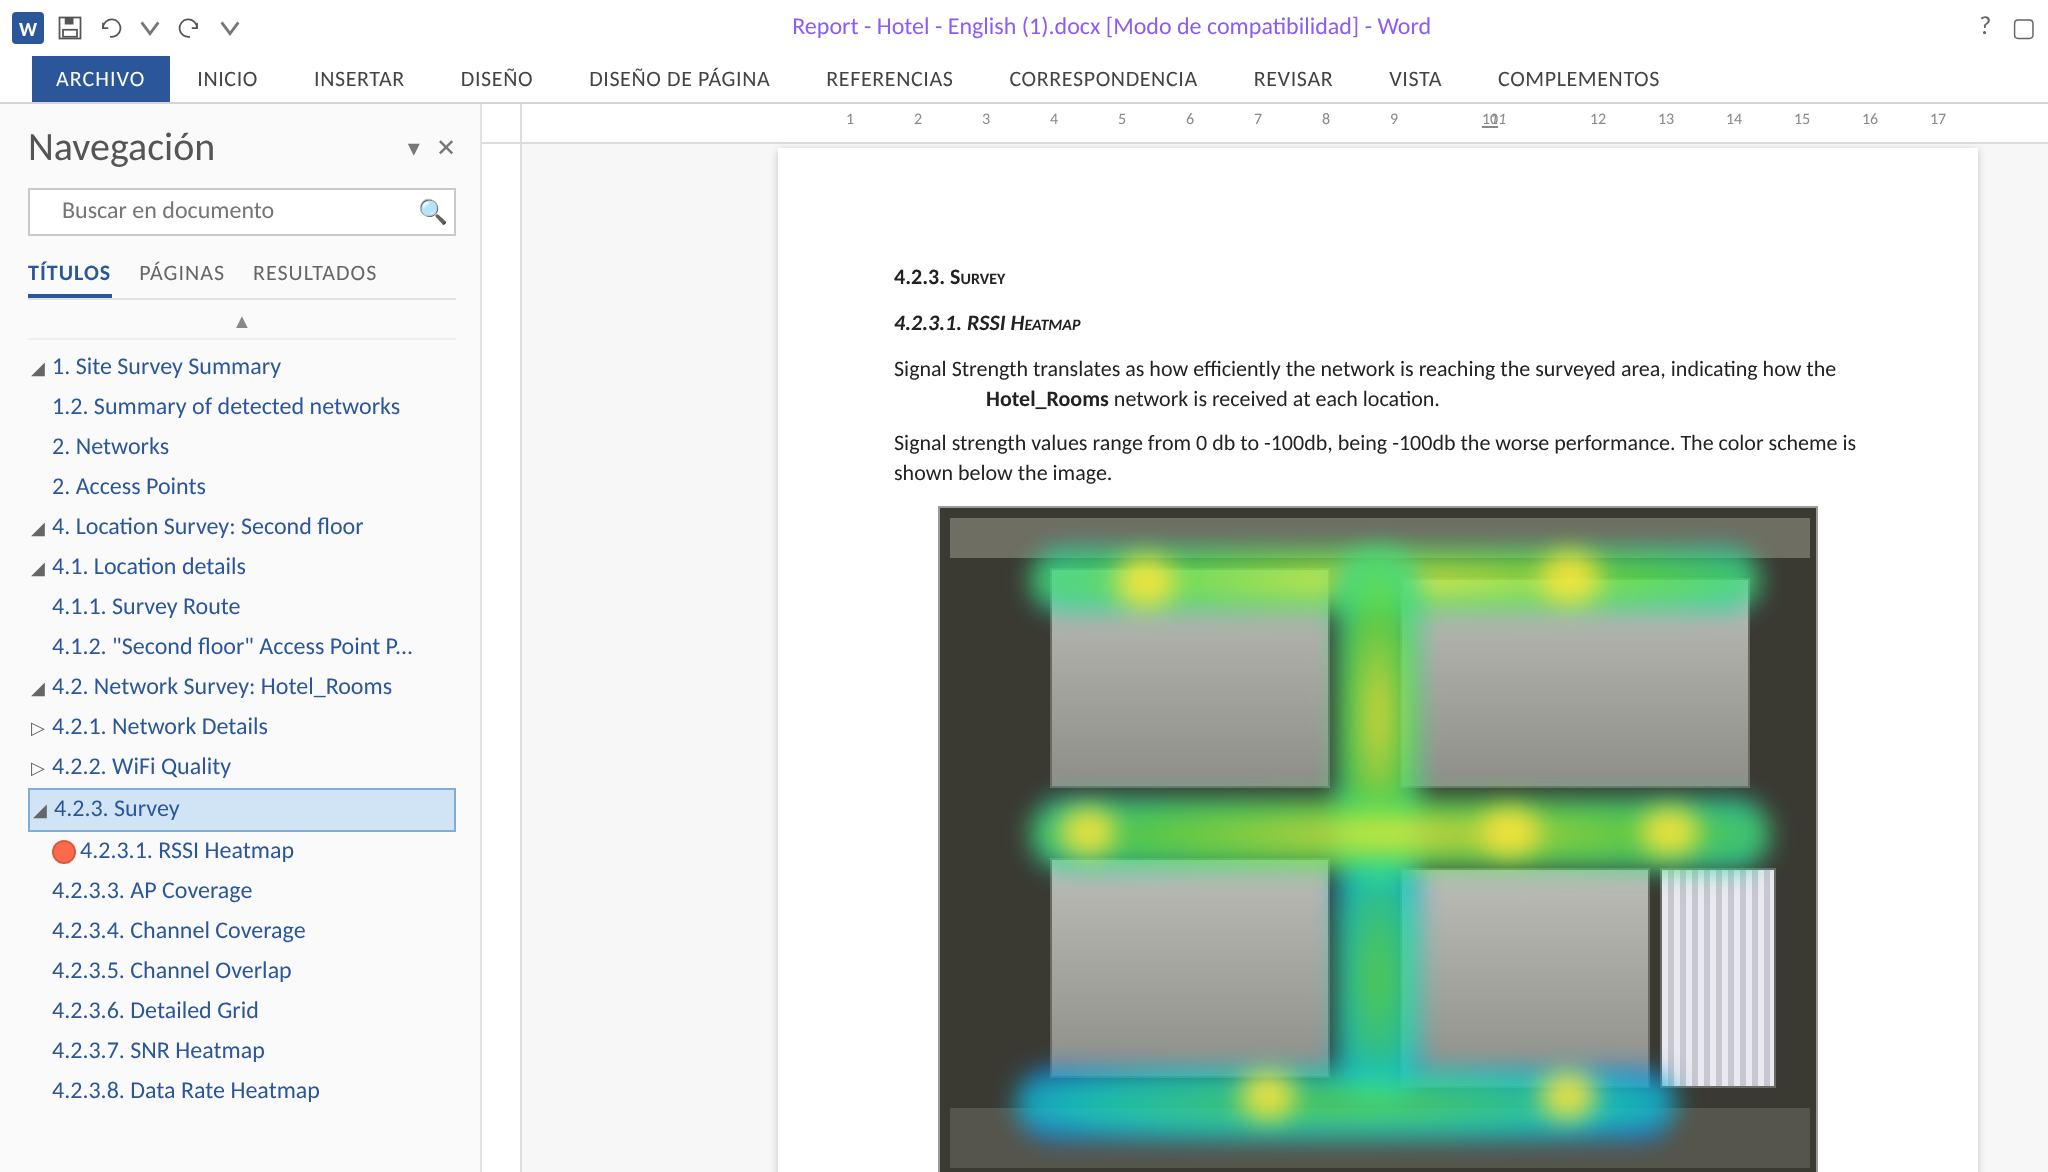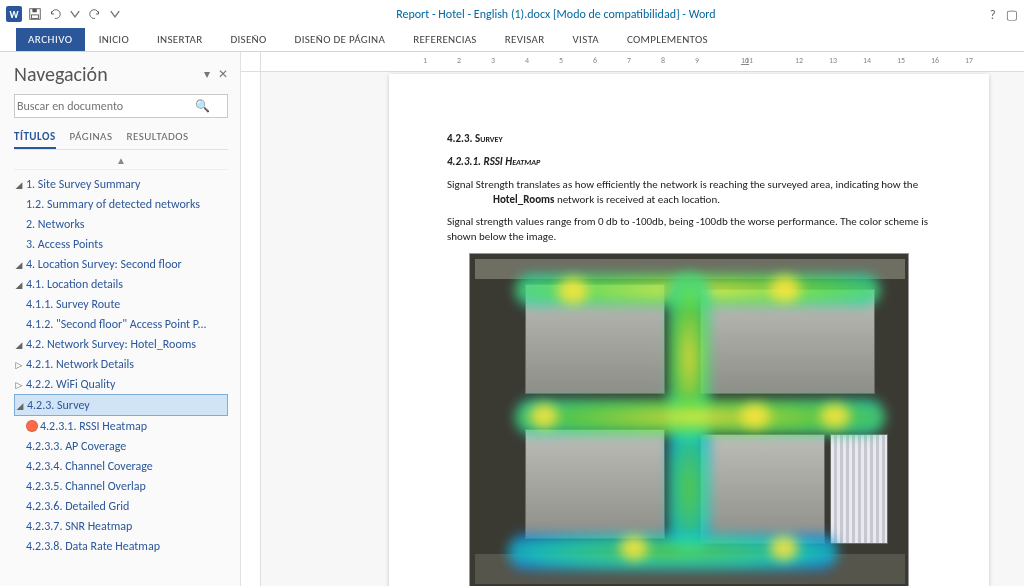--- a/index.html
+++ b/index.html
@@ -3,37 +3,37 @@
 <meta charset="utf-8">
 <style>
   * { box-sizing: border-box; margin: 0; padding: 0; font-family: "Segoe UI", Calibri, sans-serif; }
   body { background: #fff; width: 1024px; height: 586px; overflow: hidden; color: #444; font-size: 12px; user-select: none; }
 
   
   .titlebar { height: 28px; display: flex; align-items: center; padding: 0 6px; background: #fff; }
   .titlebar .left { display: flex; align-items: center; gap: 6px; }
   .word-icon { width: 16px; height: 16px; background: #2b579a; color: #fff; display: flex; align-items: center; justify-content: center; font-size: 10px; font-weight: bold; border-radius: 2px; }
   .save-icon svg, .undo-icon svg, .redo-icon svg, .dd-icon svg { width: 14px; height: 14px; display: block; }
-  .title { flex: 1; text-align: center; color: #0369a1; font-size: 12px; }
+  .title { flex: 1; text-align: center; color: #8b5cf6; font-size: 12px; }
   .winbtns { display: flex; gap: 10px; color: #666; font-size: 13px; }
 
   
   .ribbontabs { height: 24px; display: flex; align-items: flex-end; padding-left: 16px; border-bottom: 1px solid #d4d4d4; background: #fff; }
   .ribbontabs .file { background: #2b579a; color: #fff; padding: 5px 12px; font-size: 11px; letter-spacing: 0.5px; }
   .ribbontabs .tab { padding: 5px 14px; font-size: 11px; color: #444; letter-spacing: 0.3px; cursor: pointer; margin-top: 44px; }
 
   
   .main { display: flex; height: calc(586px - 52px); }
 
   
   .navpane { width: 241px; border-right: 1px solid #e1e1e1; background: #fafafa; display: flex; flex-direction: column; padding: 10px 12px 0 14px; }
   .navhead { display: flex; align-items: center; justify-content: space-between; margin-bottom: 8px; }
   .navhead .title-txt { font-size: 20px; font-weight: 300; color: #555; }
   .navhead .ctrls { display: flex; gap: 8px; color: #777; font-size: 12px; }
-  .navsearch { display: flex; align-items: center; border: 1px solid #c9c9c9; background: #fff; height: 24px; padding: 0 2px; margin-bottom: 8px; gap: 41px; }
+  .navsearch { display: flex; align-items: center; border: 1px solid #c9c9c9; background: #fff; height: 24px; padding: 0 16px; margin-bottom: 8px; gap: 41px; }
   .navsearch input { border: none; flex: 1; outline: none; font-size: 12px; color: #888; background: transparent; }
   .navtabs { display: flex; gap: 14px; border-bottom: 1px solid #e1e1e1; margin-bottom: 2px; }
   .navtabs span { font-size: 11px; letter-spacing: 0.5px; padding: 4px 0; color: #666; cursor: pointer; }
   .navtabs .active { color: #2b579a; border-bottom: 2px solid #2b579a; font-weight: 600; }
   .jump-top { text-align: center; font-size: 10px; color: #888; padding: 2px 0; border-bottom: 1px solid #eee; }
 
   .tree { flex: 1; overflow-y: auto; font-size: 12px; color: #2b579a; padding-top: 4px; }
   .tree .row { padding: 3px 4px 3px 0; white-space: nowrap; overflow: hidden; text-overflow: ellipsis; cursor: pointer; display: flex; align-items: center; }
   .tree .chev { display: inline-block; width: 10px; text-align: center; color: #666; font-size: 9px; margin-right: 2px; }
   .tree .selected { background: #d0e4f5; border: 1px solid #7eaed6; }
@@ -101,20 +101,21 @@
   </div>
 </div>
 
 <div class="ribbontabs">
   <div class="file">ARCHIVO</div>
   <div class="tab">INICIO</div>
   <div class="tab">INSERTAR</div>
   <div class="tab">DISEÑO</div>
   <div class="tab">DISEÑO DE PÁGINA</div>
   <div class="tab">REFERENCIAS</div>
+  <div class="tab">CORRESPONDENCIA</div>
   <div class="tab">REVISAR</div>
   <div class="tab">VISTA</div>
   <div class="tab">COMPLEMENTOS</div>
 </div>
 
 <div class="main">
 
   <div class="navpane">
     <div class="navhead">
       <span class="title-txt">Navegación</span>
@@ -142,21 +143,21 @@
         <div class="row ind-2">
           <span class="chev"></span>
           <span>1.2. Summary of detected networks</span>
         </div>
         <div class="row ind-1">
           <span class="chev"></span>
           <span>2. Networks</span>
         </div>
         <div class="row ind-1">
           <span class="chev"></span>
-          <span>3. Access Points</span>
+          <span>2. Access Points</span>
         </div>
         <div class="row ind-1">
           <span class="chev">◢</span>
           <span>4. Location Survey: Second floor</span>
         </div>
         <div class="row ind-2">
           <span class="chev">◢</span>
           <span>4.1. Location details</span>
         </div>
         <div class="row ind-3">

